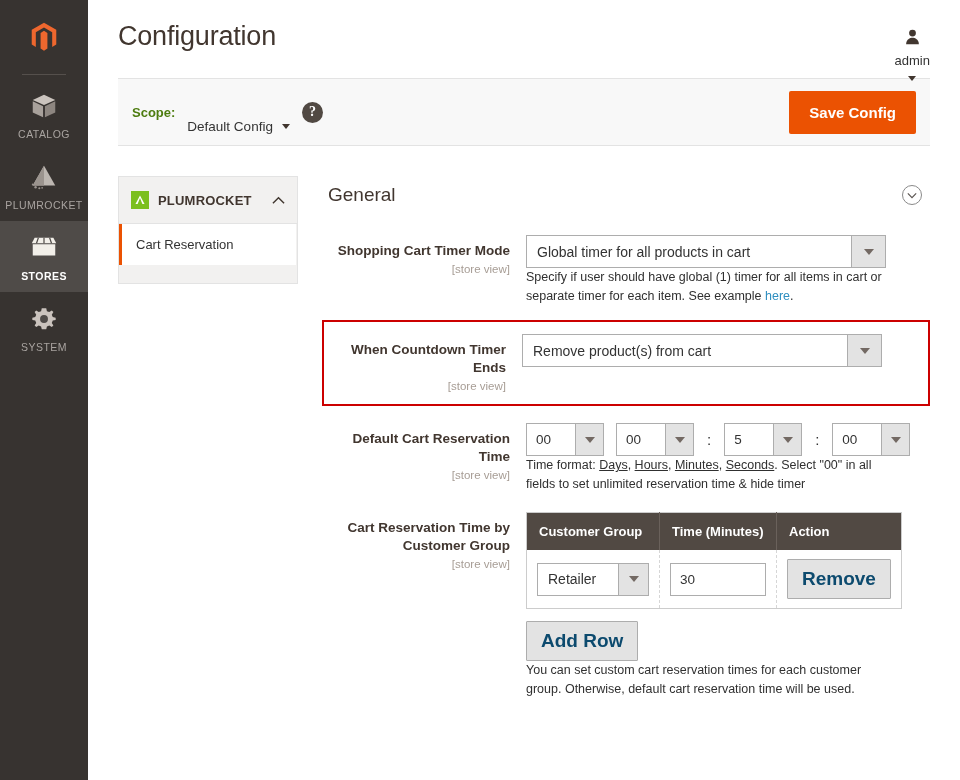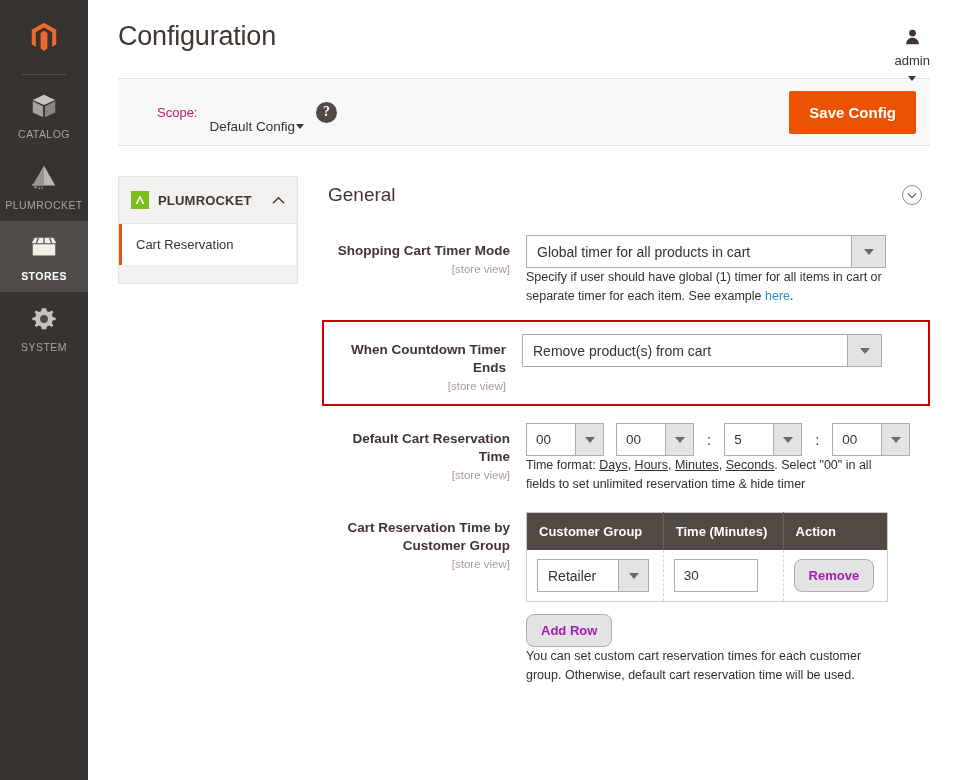--- a/index.html
+++ b/index.html
@@ -67,23 +67,23 @@
   }
 
   
   .scope-bar {
     margin: 0 30px; background: #f8f8f8;
     border-top: 1px solid #e3e3e3; border-bottom: 1px solid #e3e3e3;
     height: 68px; padding: 0 14px 0 14px;
     display: flex; align-items: center; justify-content: space-between;
   }
   .scope-left { display: flex; align-items: center; gap: 12px; }
-  .scope-label { font-size: 13px; font-weight: normal; color: #be185d; margin-left: 25px; }
+  .scope-label { font-size: 13px; font-weight: bold; color: #4d7c0f; }
   .scope-sel {
-    display: flex; align-items: center; gap: 1px;
+    display: flex; align-items: center; gap: 9px;
     font-size: 13.5px; color: #333; cursor: pointer; margin-top: 28px;
   }
   .help-ico {
     width: 21px; height: 21px; border-radius: 50%;
     background: #514943; color: #fff;
     font-size: 14px; font-weight: bold;
     display: flex; align-items: center; justify-content: center;
     cursor: pointer; font-family: "Liberation Serif", serif;
   }
   .btn-save {
@@ -194,27 +194,27 @@
     padding: 11px 12px; border-right: 1px solid #6a615b;
   }
   .cg-table th:last-child { border-right: none; }
   .cg-table td {
     background: #ffffff; padding: 9px 10px;
     border-right: 1px dashed #d6d6d6; vertical-align: middle;
   }
   .cg-table td:last-child { border-right: none; }
   .txt-in {
     border: 1px solid #adadad; background: #fff; height: 33px;
-    width: 84px; padding: 0 9px; font-size: 13.5px; color: #333;
+    width: 96px; padding: 0 9px; font-size: 13.5px; color: #333;
     font-family: "Liberation Sans", sans-serif;
   }
   .btn-sec {
     background: #e3e3e3; border: 1px solid #adadad;
-    font-size: 13px; font-weight: bold; color: #a21caf;
-    padding: 8px 14px; cursor: pointer; border-radius: 8px;
+    font-size: 19px; font-weight: bold; color: #0c4a6e;
+    padding: 8px 14px; cursor: pointer; border-radius: 1px;
     font-family: "Liberation Sans", sans-serif;
   }
   .addrow-wrap { margin-top: 12px; }
 </style>
 </head>
 <body>
 
 <div id="app">
 
   <div class="admin-rail">

